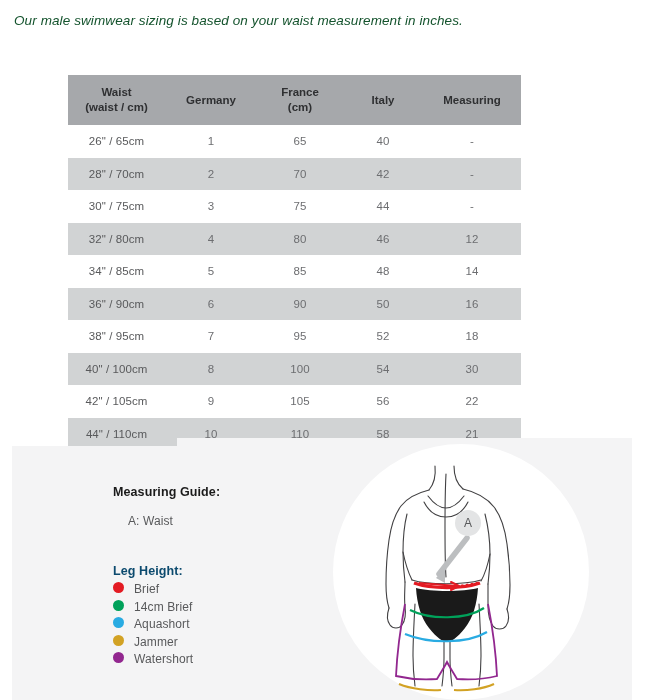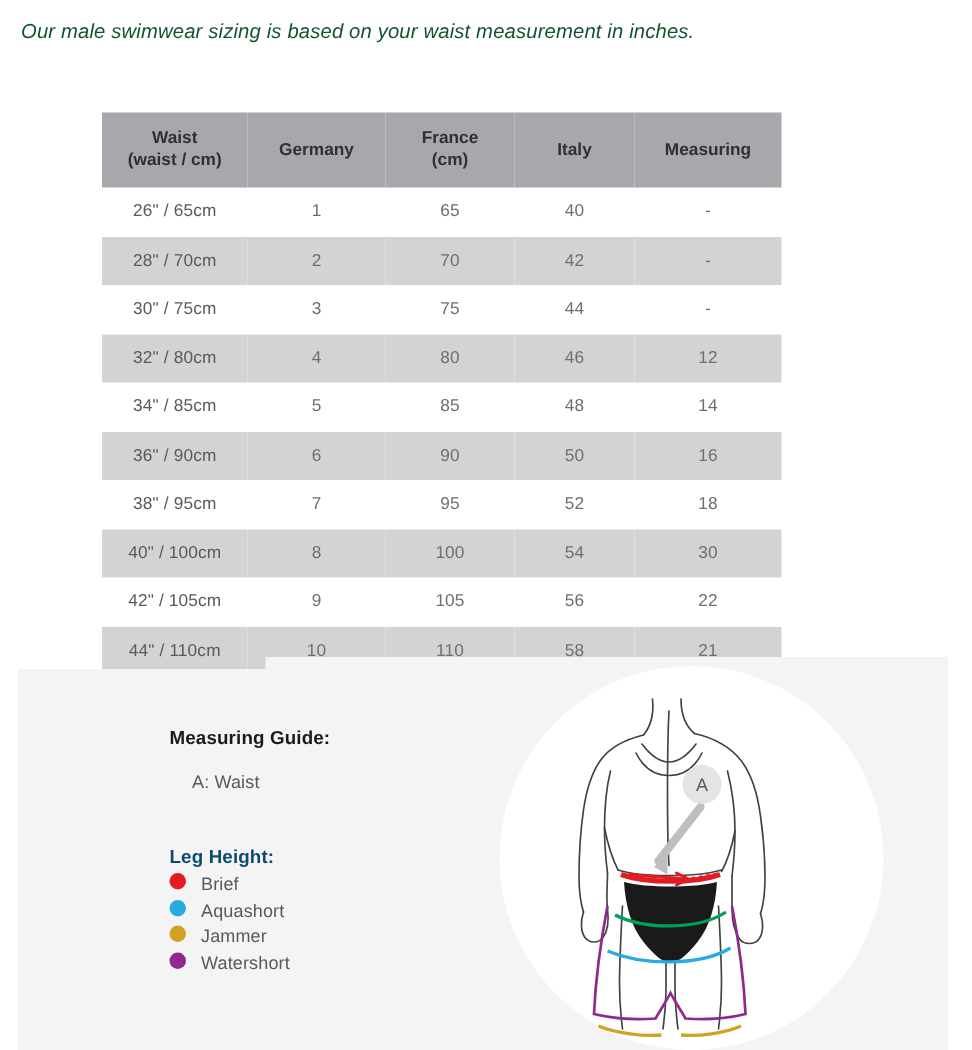--- a/index.html
+++ b/index.html
@@ -297,20 +297,24 @@
   <div class="legend-title">Measuring Guide:</div>
   <div class="legend-sub">A: Waist</div>
 
   <div class="leg-height-title">Leg Height:</div>
   <ul class="leg-list">
     <li class="leg-item">
       <span class="leg-dot" style="background:#e31b23"></span>
       <span class="leg-label">Brief</span>
     </li>
     <li class="leg-item">
+      <span class="leg-dot" style="background:#00a15a"></span>
+      <span class="leg-label">14cm Brief</span>
+    </li>
+    <li class="leg-item">
       <span class="leg-dot" style="background:#29abe2"></span>
       <span class="leg-label">Aquashort</span>
     </li>
     <li class="leg-item">
       <span class="leg-dot" style="background:#d2a224"></span>
       <span class="leg-label">Jammer</span>
     </li>
     <li class="leg-item">
       <span class="leg-dot" style="background:#92278f"></span>
       <span class="leg-label">Watershort</span>

